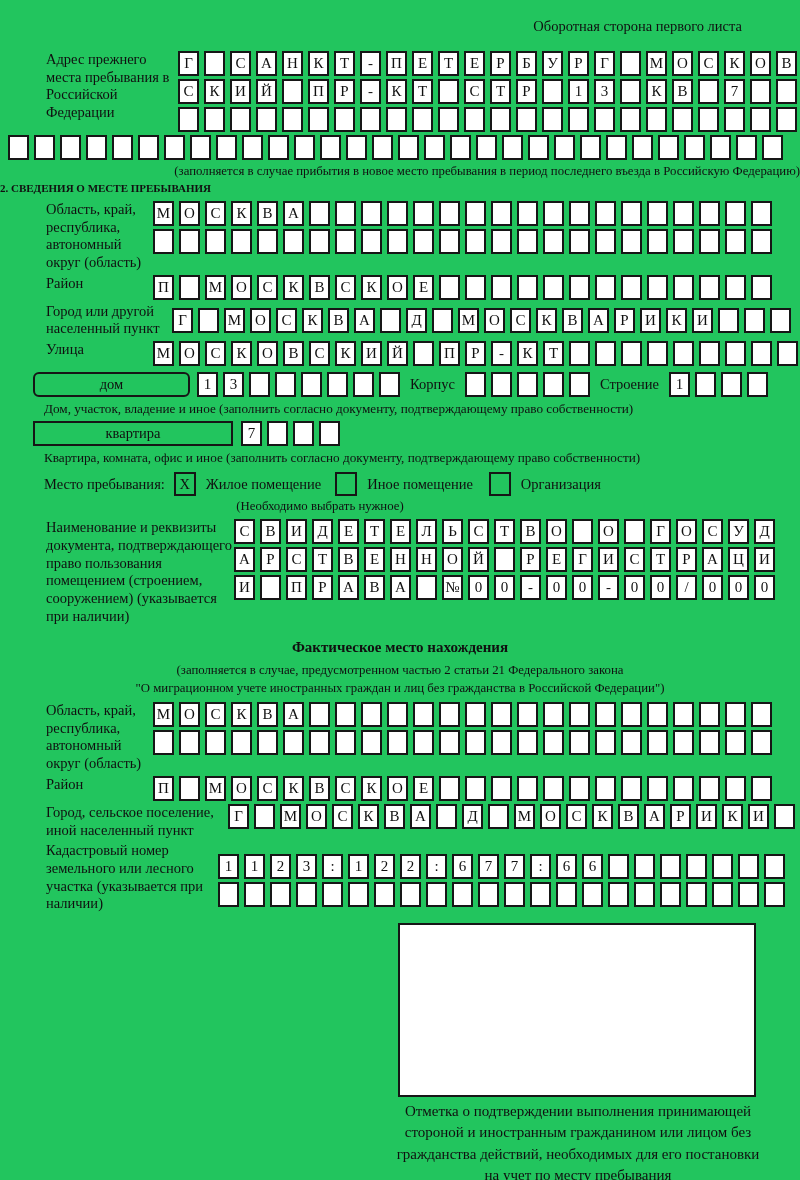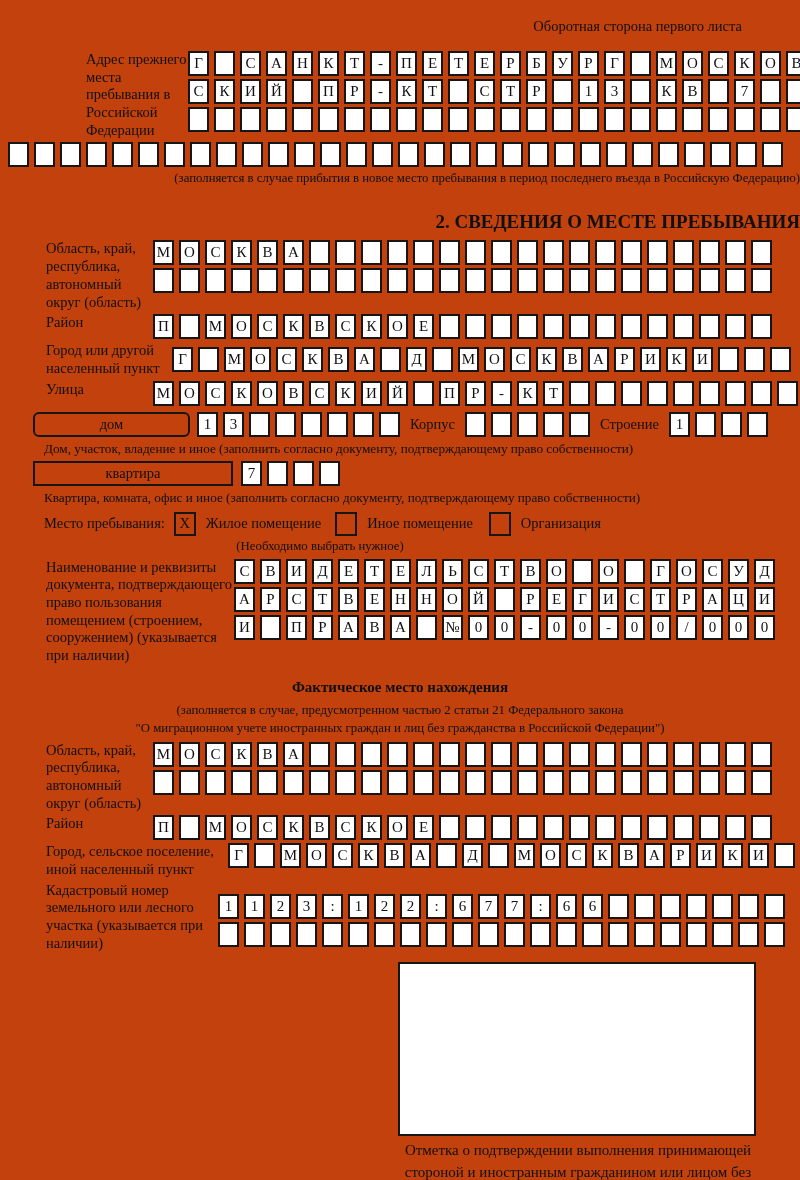--- a/index.html
+++ b/index.html
@@ -1,29 +1,29 @@
 <!DOCTYPE html>
 <html><head>
 <meta charset="utf-8">
 <style>
   html,body{margin:0;padding:0;background:#fff;}
   body{width:800px;height:1180px;font-family:"Liberation Serif", serif;color:#101010;}
-  .page{position:relative;width:800px;height:1180px;overflow:hidden;padding-top:18px;box-sizing:border-box;background:#c2410c;}
+  .page{position:relative;width:800px;height:1180px;overflow:hidden;padding-top:18px;box-sizing:border-box;background:#22c55e;}
   .hdr{text-align:right;padding-right:58px;font-size:14.5px;}
   .flexrow{display:flex;align-items:flex-start;}
   .lbl{font-size:14.5px;line-height:1.22;box-sizing:border-box;padding-left:46px;flex:0 0 auto;}
-  .w178{width:148px;margin-left:40px;} .w153{width:153px;} .w172{width:172px;} .w252{width:234px;} .w228{width:228px;} .w218{width:218px;}
+  .w178{width:178px;} .w153{width:153px;} .w172{width:172px;} .w252{width:234px;} .w228{width:228px;} .w218{width:218px;}
   .rows{flex:1 1 auto;}
   .cellrow{display:flex;gap:5px;}
   .rows .cellrow + .cellrow{margin-top:3px;}
   .cell{box-sizing:border-box;flex:0 0 21px;width:21px;height:25px;border:2px solid #161616;display:flex;align-items:center;justify-content:center;font-size:15px;line-height:1;background:#fff;}
   .addr{margin-top:16px;}
   .fullrow{margin-left:8px;margin-top:3px;}
   .note{font-size:12.8px;text-align:right;margin-top:4px;}
-  .sec-title{font-weight:bold;text-align:right;font-size:19px;margin-top:25px;margin-bottom:7px;}
+  .sec-title{font-weight:bold;text-align:left;font-size:11px;margin-top:3px;margin-bottom:7px;}
   .field{margin-top:3px;}
   .inline-line{display:flex;align-items:center;margin-top:6px;}
   .widebox{box-sizing:border-box;height:25px;border:2px solid #161616;display:flex;align-items:center;justify-content:center;font-size:14.5px;flex:0 0 auto;}
   .dombox{width:157px;margin-left:33px;margin-right:7px;border-radius:6px;}
   .kvbox{width:200px;margin-left:33px;margin-right:8px;}
   .inline-lbl{font-size:14.5px;margin:0 10px;flex:0 0 auto;}
   .caption{font-size:13.2px;margin-left:44px;margin-top:4px;}
   .mesto{display:flex;align-items:center;margin-left:44px;margin-top:6px;font-size:14.5px;}
   .cb{box-sizing:border-box;width:22px;height:24px;border:2px solid #161616;display:inline-flex;align-items:center;justify-content:center;font-size:14.5px;flex:0 0 auto;}
   .mesto .cb{margin:0 10px 0 9px;}

